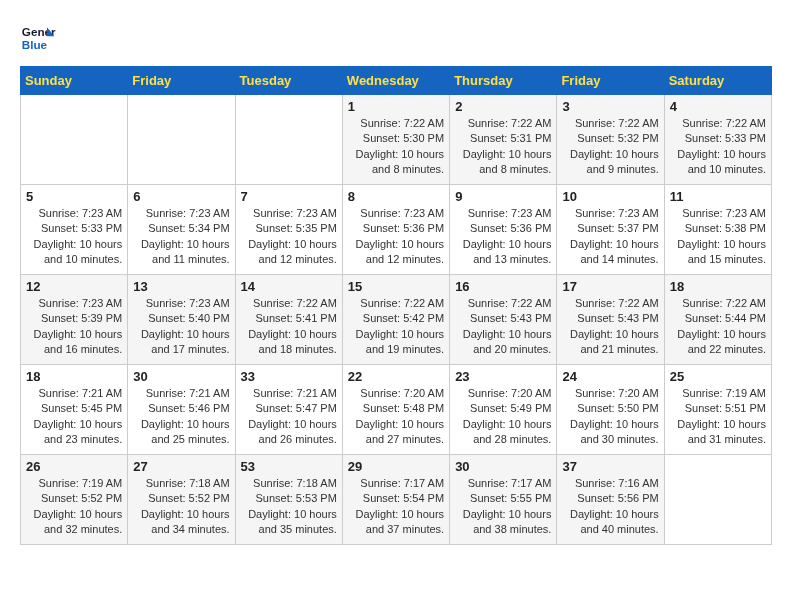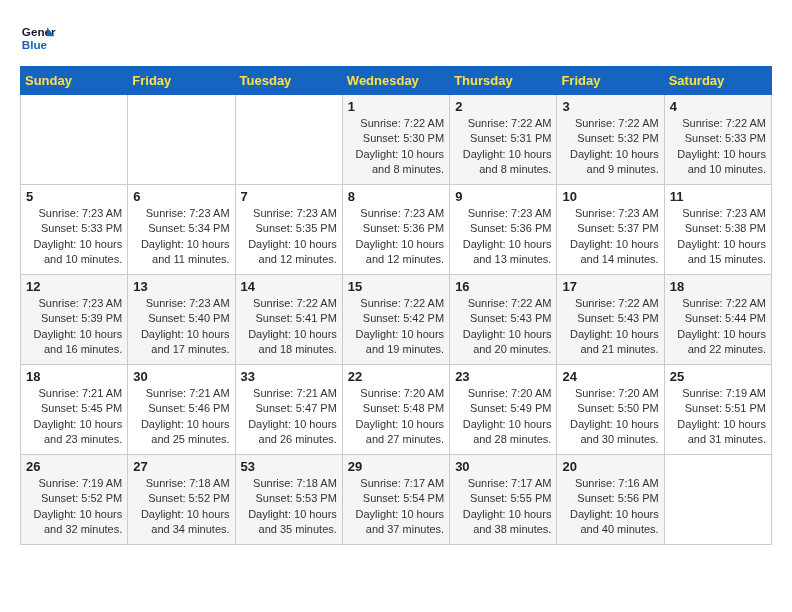--- a/index.html
+++ b/index.html
@@ -303,21 +303,21 @@
 Sunset: 5:54 PM
 Daylight: 10 hours and 37 minutes.</div>
         </td>
         <td>
           <div class="day-num">30</div>
           <div class="cell-info" style="white-space: pre-line;">Sunrise: 7:17 AM
 Sunset: 5:55 PM
 Daylight: 10 hours and 38 minutes.</div>
         </td>
         <td>
-          <div class="day-num">20</div>
+          <div class="day-num">37</div>
           <div class="cell-info" style="white-space: pre-line;">Sunrise: 7:16 AM
 Sunset: 5:56 PM
 Daylight: 10 hours and 40 minutes.</div>
         </td>
         <td class="empty"></td>
       </tr>
     </tbody>
 </table>
 
 </body></html>

